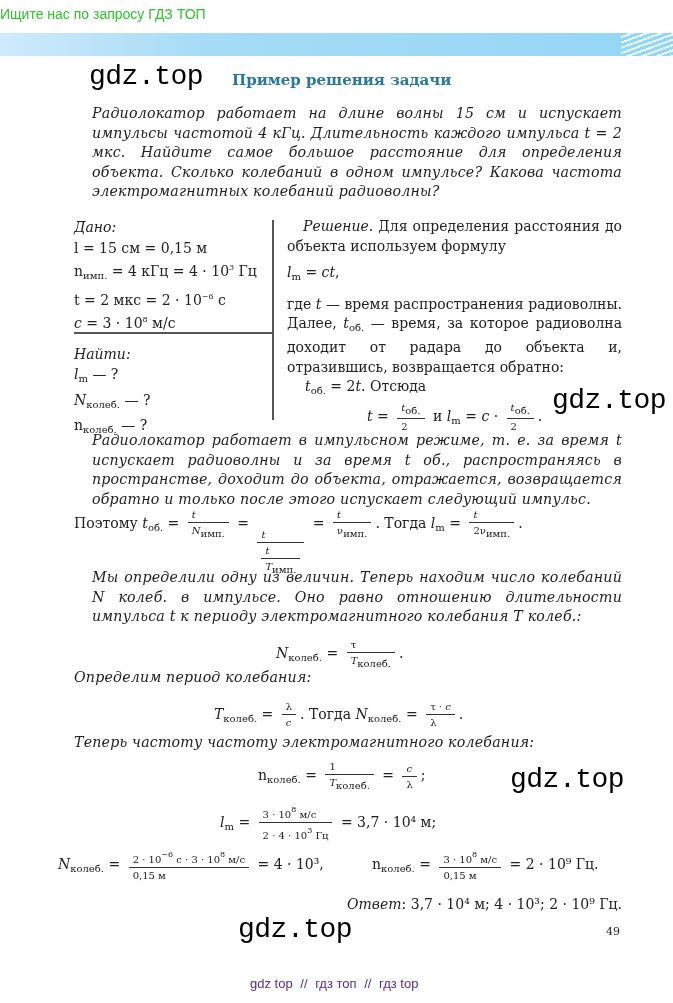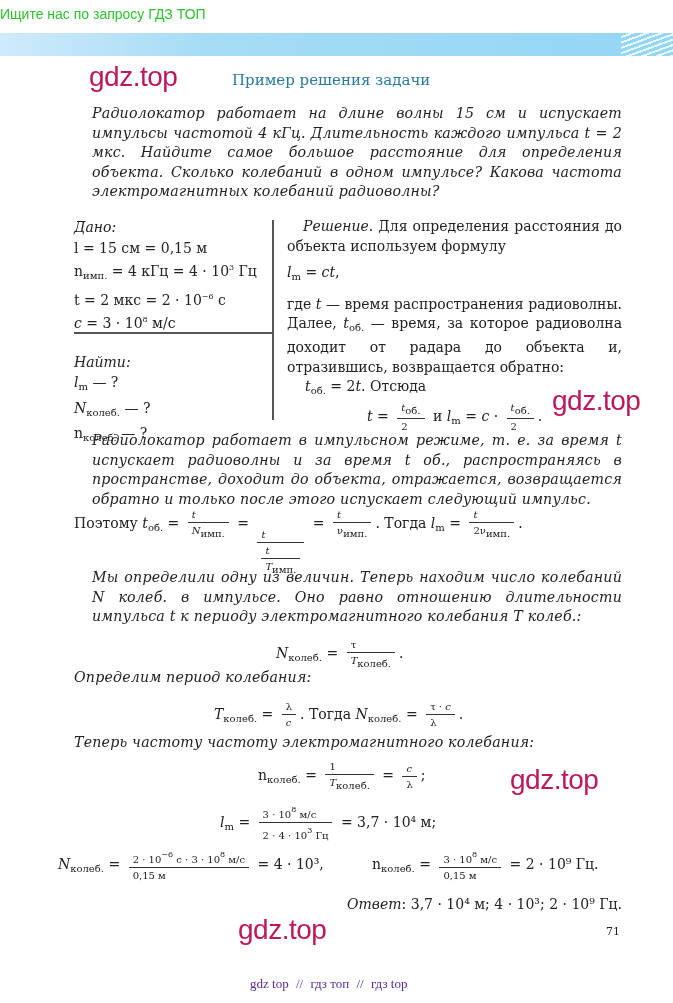--- a/index.html
+++ b/index.html
@@ -13,26 +13,26 @@
   .blue-band {
     position: absolute; left: 0; top: 33px; width: 673px; height: 23px;
     background: linear-gradient(90deg, #cfeafb 0%, #a6dcf6 30%, #93d6f5 100%);
   }
   .band-stripes {
     position: absolute; right: 0; top: 0; width: 52px; height: 23px;
     background: repeating-linear-gradient(160deg, #93d6f5 0px, #93d6f5 3px, #e8f6fd 3px, #e8f6fd 5px);
   }
 
   .wm {
-    position: absolute; font-family: Liberation Sans, sans-serif; color: #be185d;
+    position: absolute; font-family: Liberation Mono, monospace; color: #000000;
     font-size: 28px; letter-spacing: -0.5px;
   }
   .section-title {
     position: absolute; left: 232px; top: 71px; font-family: "DejaVu Serif", serif;
-    font-size: 15px; font-weight: normal; color: #2a7a9e;
+    font-size: 15px; font-weight: bold; color: #2a7a9e;
   }
 
   .para {
     position: absolute; left: 74px; width: 548px; font-size: 14.2px; line-height: 19.6px;
     text-align: justify; letter-spacing: 0.2px; font-style: italic;
   }
   .para .ind { padding-left: 18px; }
 
   .given {
     position: absolute; left: 74px; top: 217px; width: 197px;
@@ -58,21 +58,21 @@
     margin: 0 4px; font-size: 10px; line-height: 13px;
   }
   .frac .num { padding: 0 4px 1px; border-bottom: 1px solid #333; }
   .frac .den { padding: 1px 4px 0; }
   .frac .num, .frac .den { white-space: nowrap; }
 
   .answer { position: absolute; right: 51px; top: 896px; font-size: 14px; white-space: nowrap; }
   .page-num { position: absolute; left: 606px; top: 925px; font-size: 11px; }
 
   .bottom-links {
-    position: absolute; left: 248px; top: 976px; font-family: Liberation Serif, serif;
+    position: absolute; left: 248px; top: 976px; font-family: Liberation Sans, sans-serif;
     font-size: 13px; color: #5a2a9a;
   }
   .bottom-links span { margin: 0 2px; }
 </style>
 </head>
 <body>
 
 <div class="top-banner">Ищите нас по запросу ГДЗ ТОП</div>
 <div class="blue-band">
   <div class="band-stripes"></div>
@@ -84,21 +84,21 @@
 <div class="para" style="top:104px;">
   <div class="ind">Радиолокатор работает на длине волны 15 см и испускает импульсы частотой 4 кГц. Длительность каждого импульса t = 2 мкс. Найдите самое большое расстояние для определения объекта. Сколько колебаний в одном импульсе? Какова частота электромагнитных колебаний радиоволны?</div>
 </div>
 
 <div class="given">
   <div class="row title"><span>Дано</span>:</div>
   <div class="row">l = 15 см = 0,15 м</div>
   <div class="row">n<sub class="s">имп.</sub> = 4 кГц = 4 · 10<sup>3</sup> Гц</div>
   <div class="row">t = 2 мкс = 2 · 10<sup>−6</sup> с</div>
   <div class="row"><i>c</i> = 3 · 10<sup>8</sup> м/с</div>
-  <div class="row title" style="margin-top:18px;"><span>Найти</span>:</div>
+  <div class="row title" style="margin-top:10px;"><span>Найти</span>:</div>
   <div class="row"><i>l</i><sub class="s">m</sub> — ?</div>
   <div class="row"><i>N</i><sub class="s">колеб.</sub> — ?</div>
   <div class="row">n<sub class="s">колеб.</sub> — ?</div>
 </div>
 <div class="vline"></div>
 <div class="hline"></div>
 
 <div class="solution">
   <div style="text-indent:16px;"><i>Решение</i><span>. Для определения расстояния до объекта используем формулу</span></div>
   <div style="text-align:left; margin:7px 0 8px;"><i>l</i><sub class="s">m</sub> = <i>ct</i>,</div>
@@ -198,21 +198,21 @@
       <span class="num">3 · 10<sup>8</sup> м/с</span>
       <span class="den">0,15 м</span>
     </span> <span>= 2 · 10⁹ Гц.</span>
 </div>
 
 <div class="answer">
   <i>Ответ</i><span>: 3,7 · 10⁴ м; 4 · 10³; 2 · 10⁹ Гц.</span>
 </div>
 
 <div class="wm" style="left:238px; top:914px;">gdz.top</div>
-<div class="page-num">71</div>
+<div class="page-num">49</div>
 
 <div class="bottom-links">
   <span>gdz top</span>
   <span>//</span>
   <span>гдз топ</span>
   <span>//</span>
   <span>гдз top</span>
 </div>
 
 </body></html>

